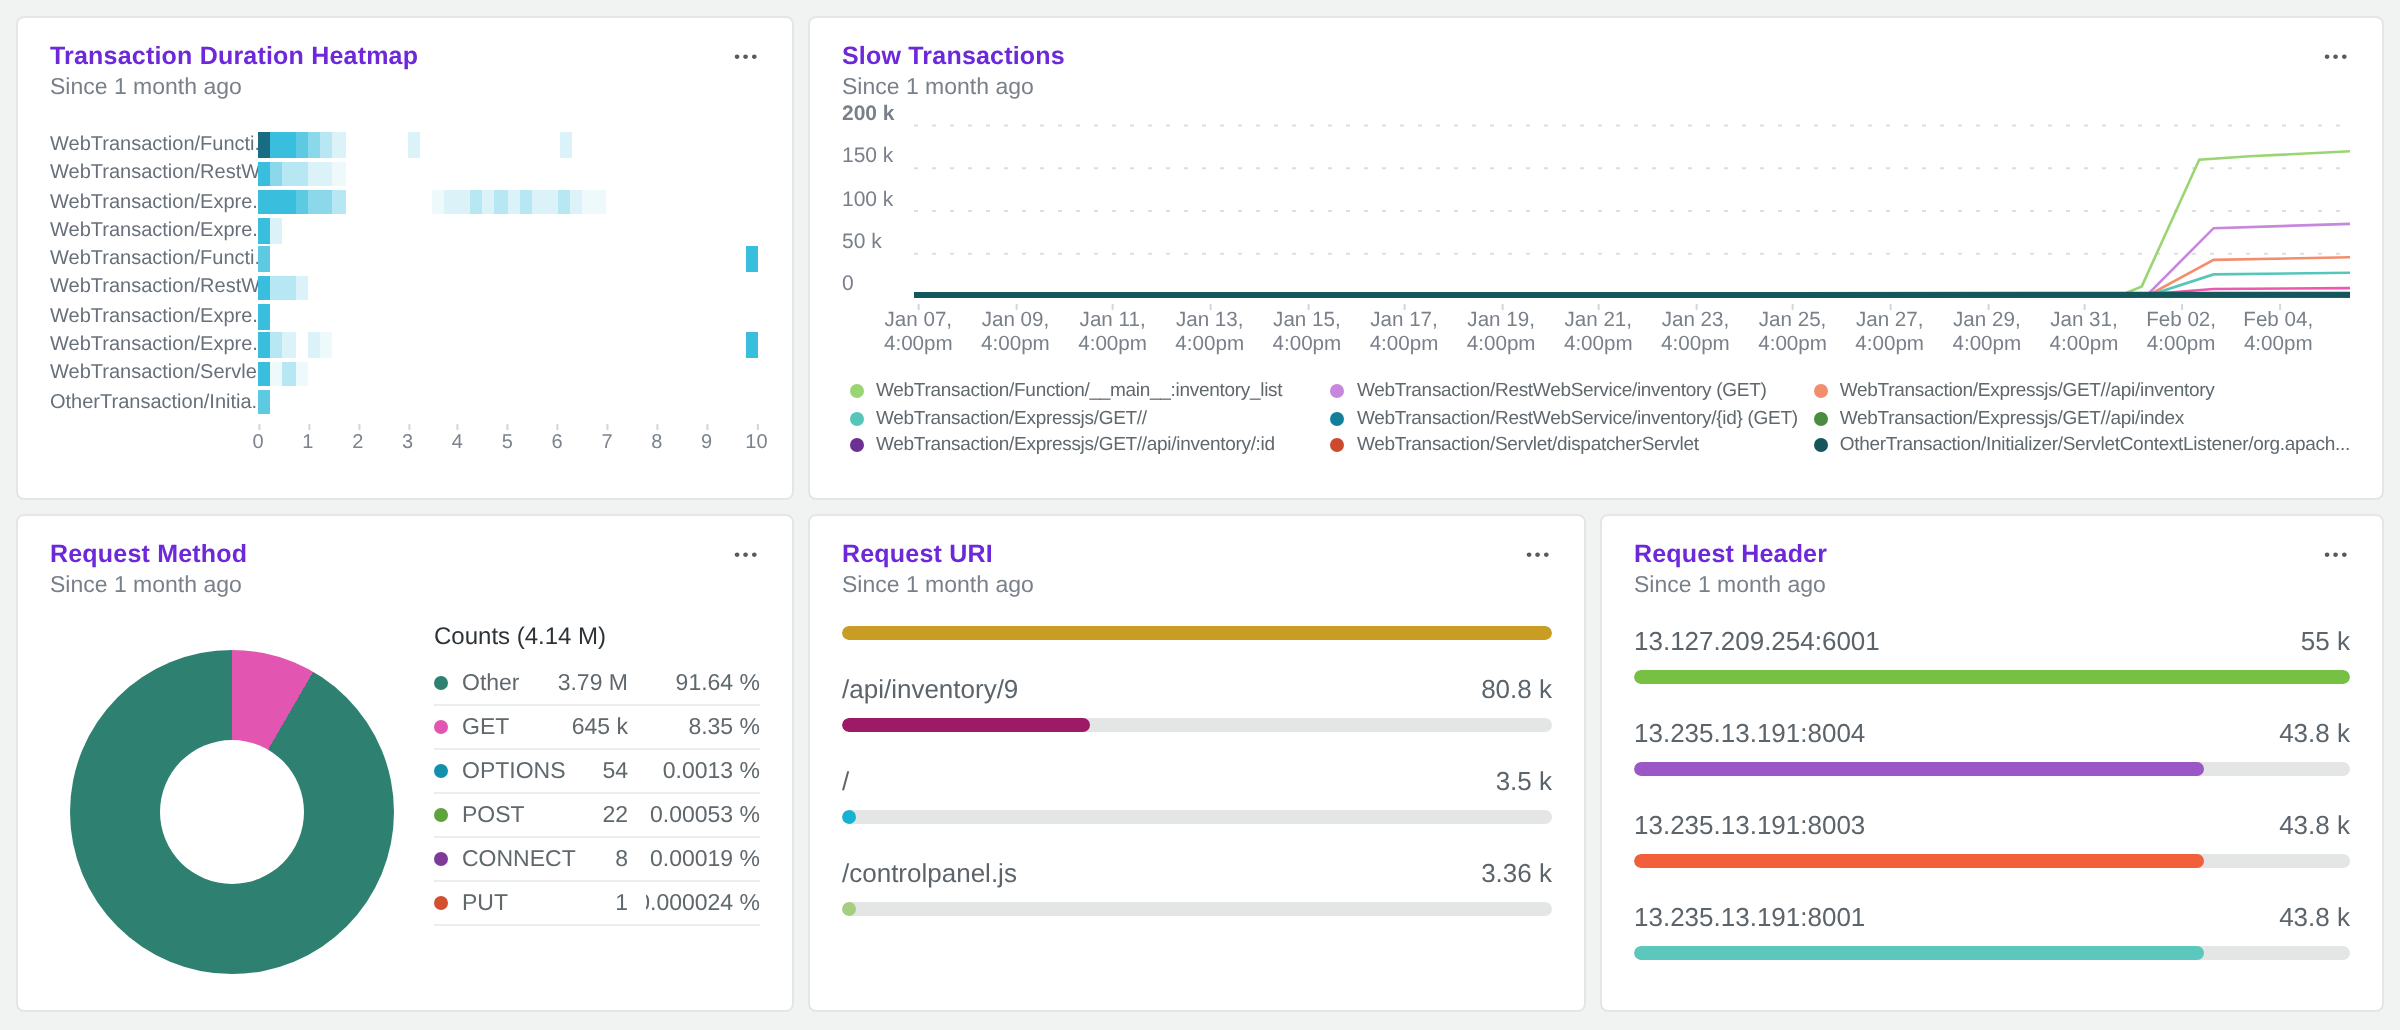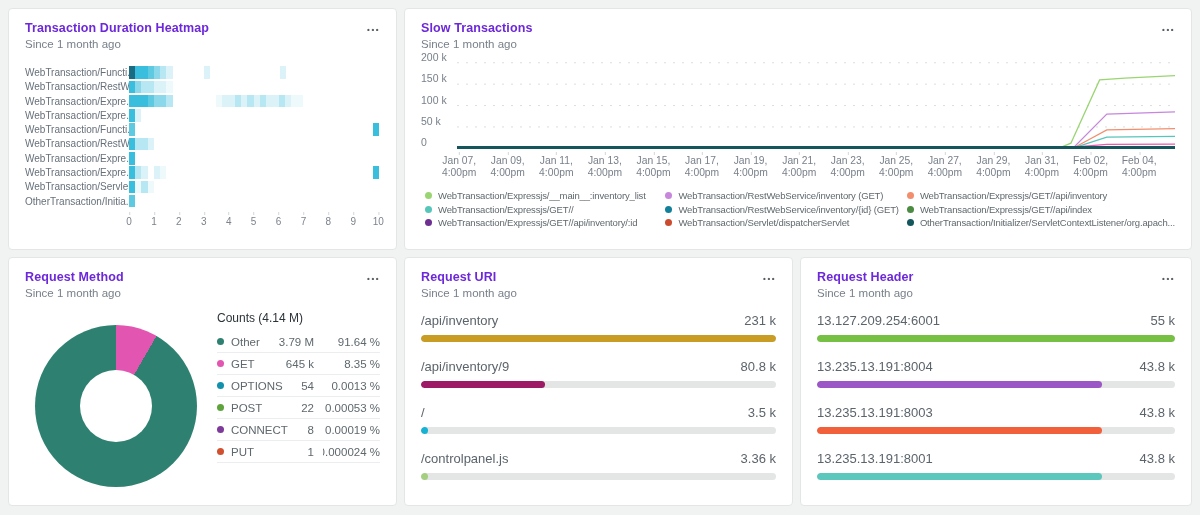--- a/index.html
+++ b/index.html
@@ -248,21 +248,21 @@
         <div class="panel-sub">Since 1 month ago</div>
       </div>
       <button class="menu-btn" aria-label="panel menu"></button>
     </header>
     <div class="line-body">
       <div id="line-ylab" class="line-ylab">
           <span style="top: 76.32px;">0</span>
           <span style="top: 54.93px;">50 k</span>
           <span style="top: 33.54px;">100 k</span>
           <span style="top: 12.15px;">150 k</span>
-          <span style="top: -9.24px;">200 k</span>
+          <span style="top: -9.24px; font-weight: bold;">200 k</span>
         </div>
       <div class="line-plot">
         <svg id="line-svg" viewBox="0 0 1000 200" preserveAspectRatio="none">
             <line class="grid" x1="0" x2="1000" y1="145.5" y2="145.5"></line>
             <line class="grid" x1="0" x2="1000" y1="99" y2="99"></line>
             <line class="grid" x1="0" x2="1000" y1="52.5" y2="52.5"></line>
             <line class="grid" x1="0" x2="1000" y1="6" y2="6"></line>
             <line class="axis" x1="0" x2="1000" y1="192" y2="192"></line>
             <polyline points="0,191.07 800,191.07 840,190.605 855,180.84 895,43.19999999999999 930,39.47999999999999 1000,33.900000000000006" fill="none" stroke="#9ad573" stroke-width="1.3"></polyline>
             <polyline points="0,191.256 840,191.256 860,188.28 905,117.6 1000,112.95" fill="none" stroke="#c687dd" stroke-width="1.3"></polyline>
@@ -335,21 +335,21 @@
           <div>4:00pm</div>
         </div>
         <div class="xtick" style="left: 95.06%;">
           <div>Feb 04,</div>
           <div>4:00pm</div>
         </div>
       </div>
     <div id="line-legend" class="line-legend">
         <div class="lg-item">
           <div class="lg-dot" style="background: rgb(154, 213, 115);"></div>
-          <div>WebTransaction/Expressjs/__main__:inventory_list</div>
+          <div>WebTransaction/Function/__main__:inventory_list</div>
         </div>
         <div class="lg-item">
           <div class="lg-dot" style="background: rgb(198, 135, 221);"></div>
           <div>WebTransaction/RestWebService/inventory (GET)</div>
         </div>
         <div class="lg-item">
           <div class="lg-dot" style="background: rgb(242, 142, 109);"></div>
           <div>WebTransaction/Expressjs/GET//api/inventory</div>
         </div>
         <div class="lg-item">
@@ -452,24 +452,20 @@
   <section class="panel p-uri">
     <header class="panel-head">
       <div>
         <div class="panel-title">Request URI</div>
         <div class="panel-sub">Since 1 month ago</div>
       </div>
       <button class="menu-btn" aria-label="panel menu"></button>
     </header>
     <div id="uri-list" class="bar-list">
         <div class="bar-row">
-          <div class="bar-line1">
-            <div>/api/inventory</div>
-            <div>231 k</div>
-          </div>
           <div class="bar-track">
             <div class="bar-fill" style="width: 100%; background: rgb(201, 157, 35);"></div>
           </div>
         </div>
         <div class="bar-row">
           <div class="bar-line1">
             <div>/api/inventory/9</div>
             <div>80.8 k</div>
           </div>
           <div class="bar-track">

